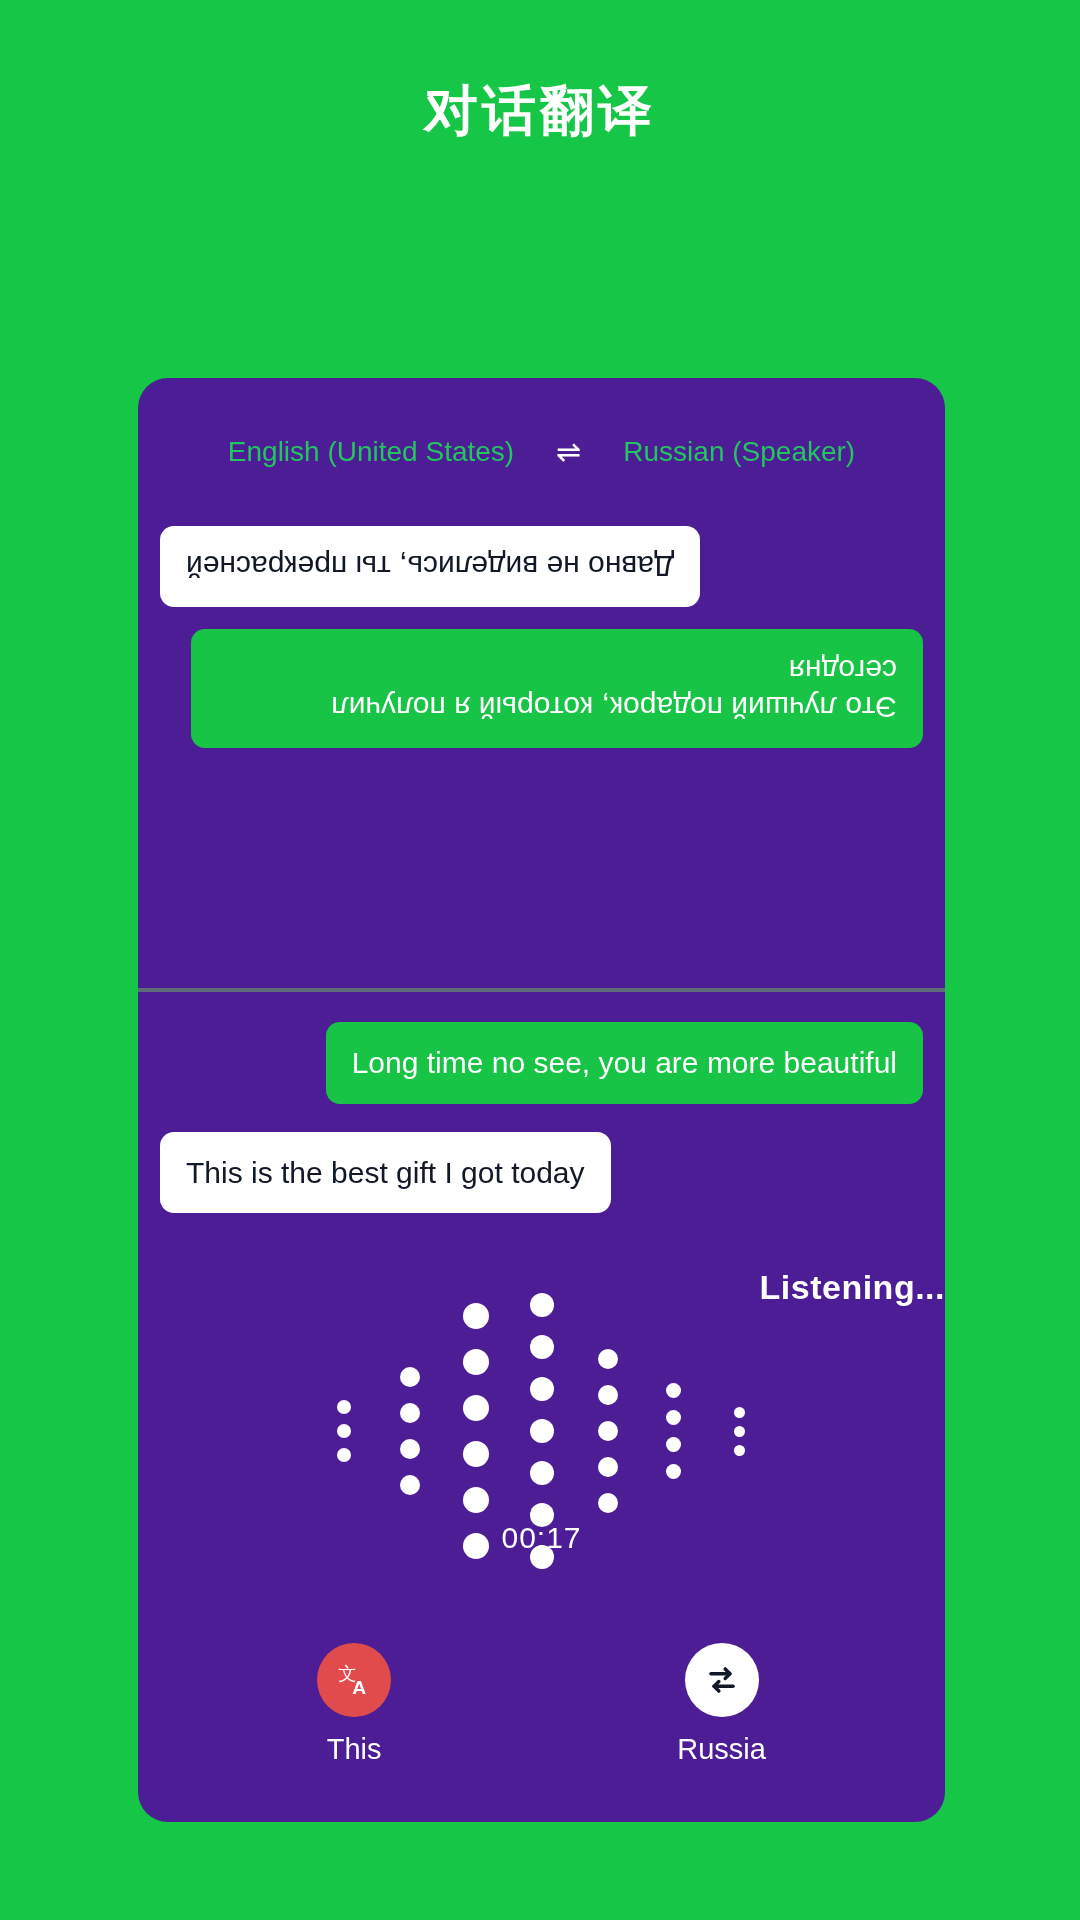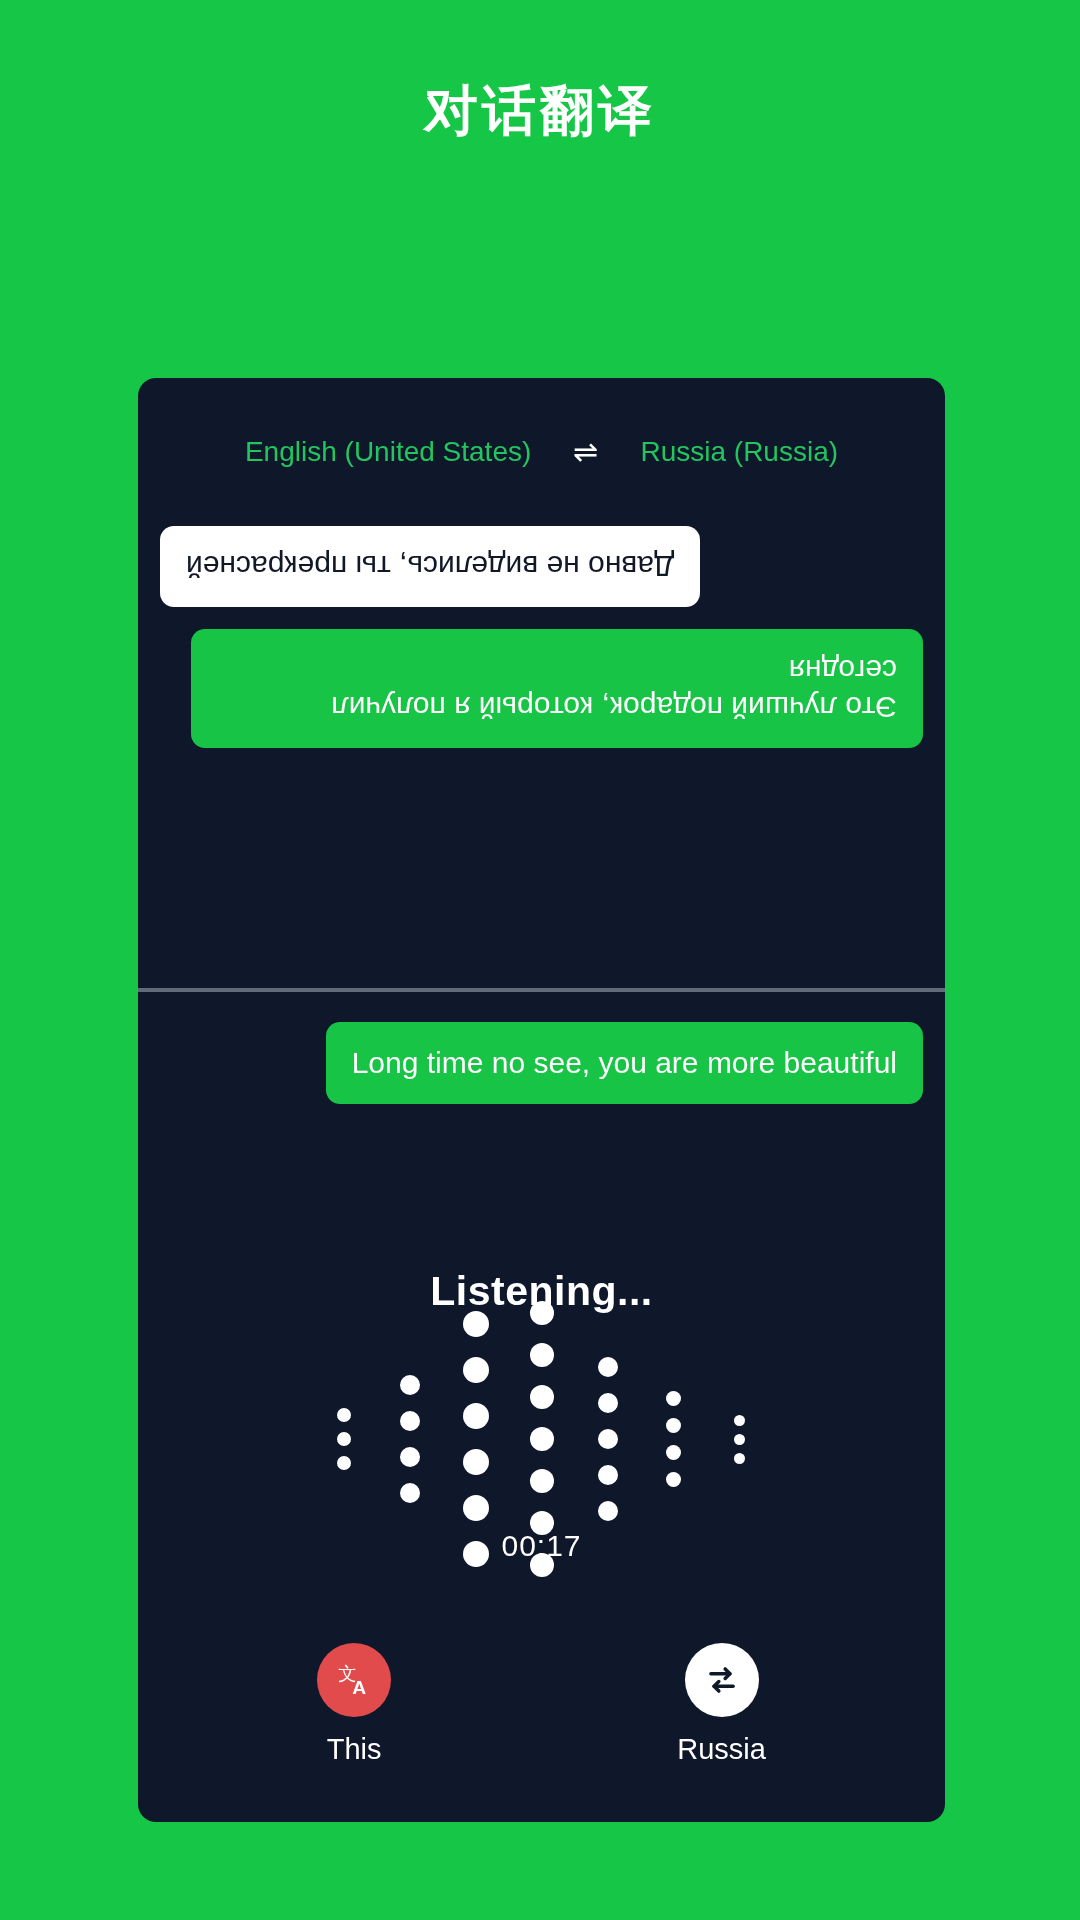--- a/index.html
+++ b/index.html
@@ -30,22 +30,22 @@
     line-height: 1.2;
   }
 
   
   .phone-card {
     position: absolute;
     left: 138px;
     top: 378px;
     width: 807px;
     height: 1444px;
-    background: #0f172a;
-    border-radius: 18px;
+    background: #4c1d95;
+    border-radius: 30px;
     overflow: hidden;
   }
 
   
   .lang-bar {
     position: absolute;
     top: 58px;
     left: 0;
     width: 100%;
     display: flex;
@@ -127,23 +127,24 @@
   
   .listening-wrap {
     position: absolute;
     top: 890px;
     left: 0;
     width: 100%;
     text-align: center;
   }
   .listening-label {
     color: #ffffff;
-    font-size: 41px;
+    font-size: 34px;
     font-weight: bold;
     letter-spacing: 0.5px;
+    text-align: right;
   }
 
   .waveform {
     margin-top: 34px;
     height: 180px;
     display: flex;
     align-items: center;
     justify-content: center;
     gap: 0;
   }
@@ -203,32 +204,33 @@
 </head>
 <body>
 
 <h1 class="page-title">对话翻译</h1>
 
 <div class="phone-card">
 
   <div class="lang-bar">
     <span class="lang">English (United States)</span>
     <span class="swap-icon">⇌</span>
-    <span class="lang">Russia (Russia)</span>
+    <span class="lang">Russian (Speaker)</span>
   </div>
 
   <div class="pane-top">
     <div class="bubble green row-left">Это лучший подарок, который я получил сегодня</div>
     <div class="bubble white row-right">Давно не виделись, ты прекрасней</div>
   </div>
 
   <div class="divider"></div>
 
   <div class="pane-bottom">
     <div class="bubble green row-right">Long time no see, you are more beautiful</div>
+    <div class="bubble white row-left">This is the best gift I got today</div>
   </div>
 
   <div class="listening-wrap">
     <div class="listening-label">Listening...</div>
     <div class="waveform" id="waveform">
         <div class="wave-col">
           <div class="wave-dot" style="width: 14px; height: 14px; background: rgb(255, 255, 255); margin: 5px 0px;"></div>
           <div class="wave-dot" style="width: 14px; height: 14px; background: rgb(255, 255, 255); margin: 5px 0px;"></div>
           <div class="wave-dot" style="width: 14px; height: 14px; background: rgb(255, 255, 255); margin: 5px 0px;"></div>
         </div>

